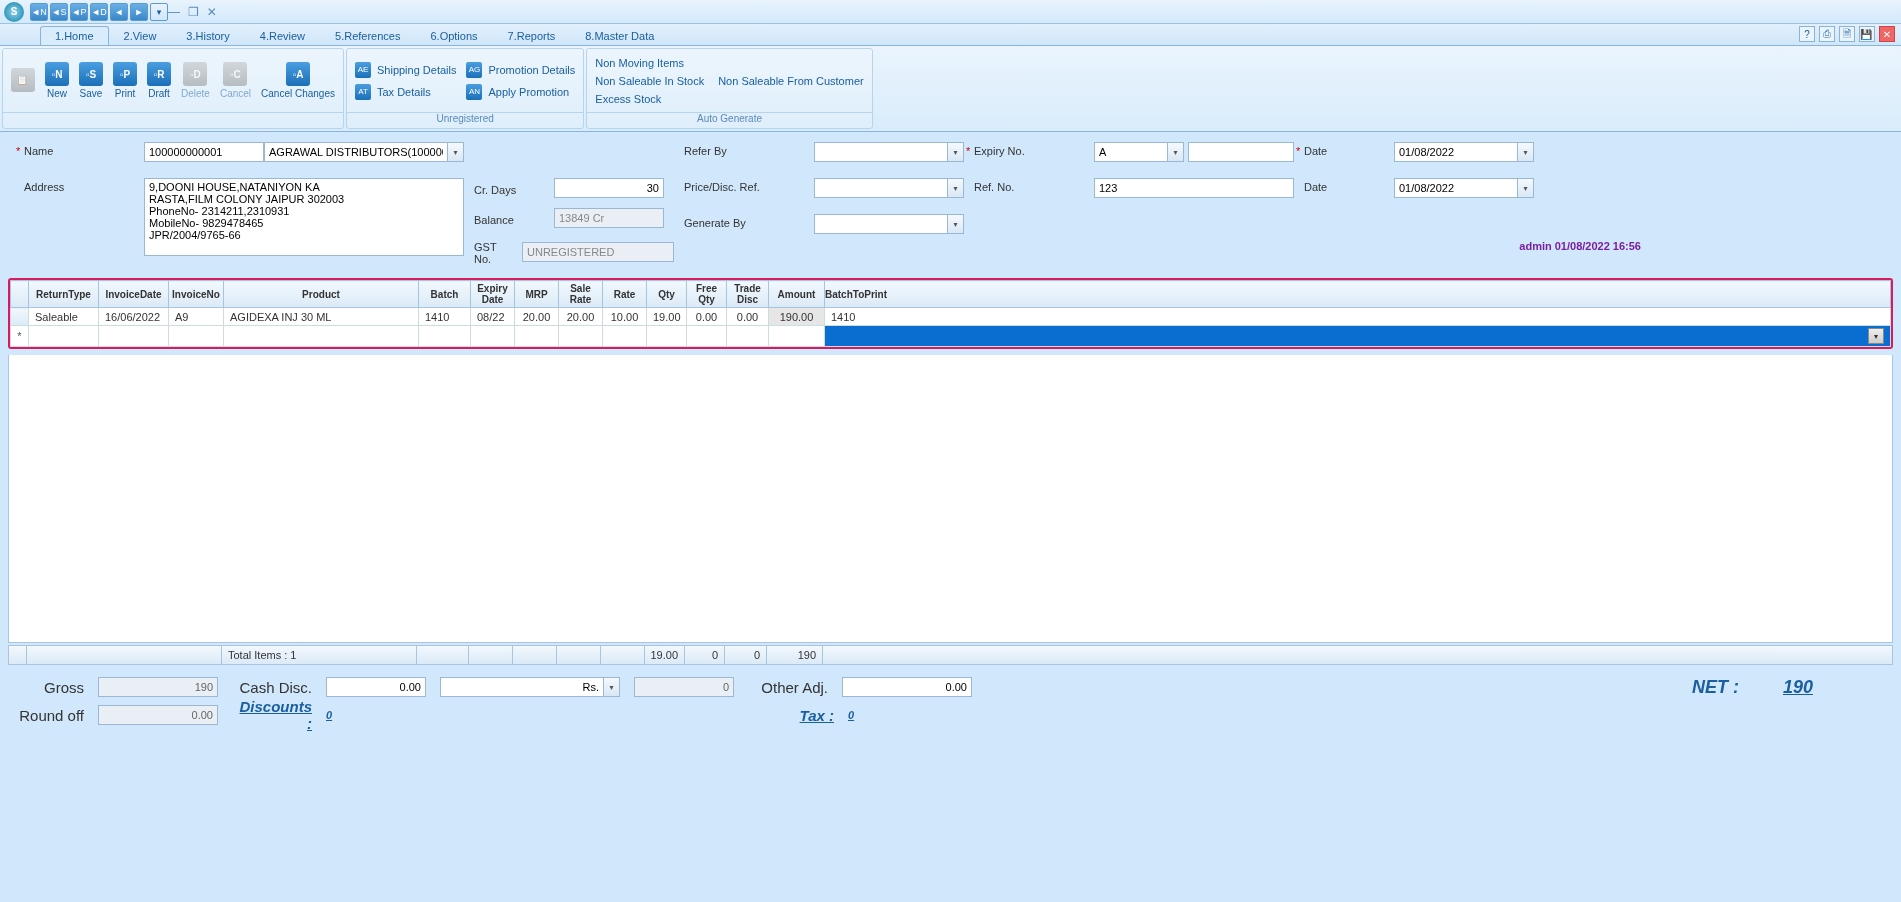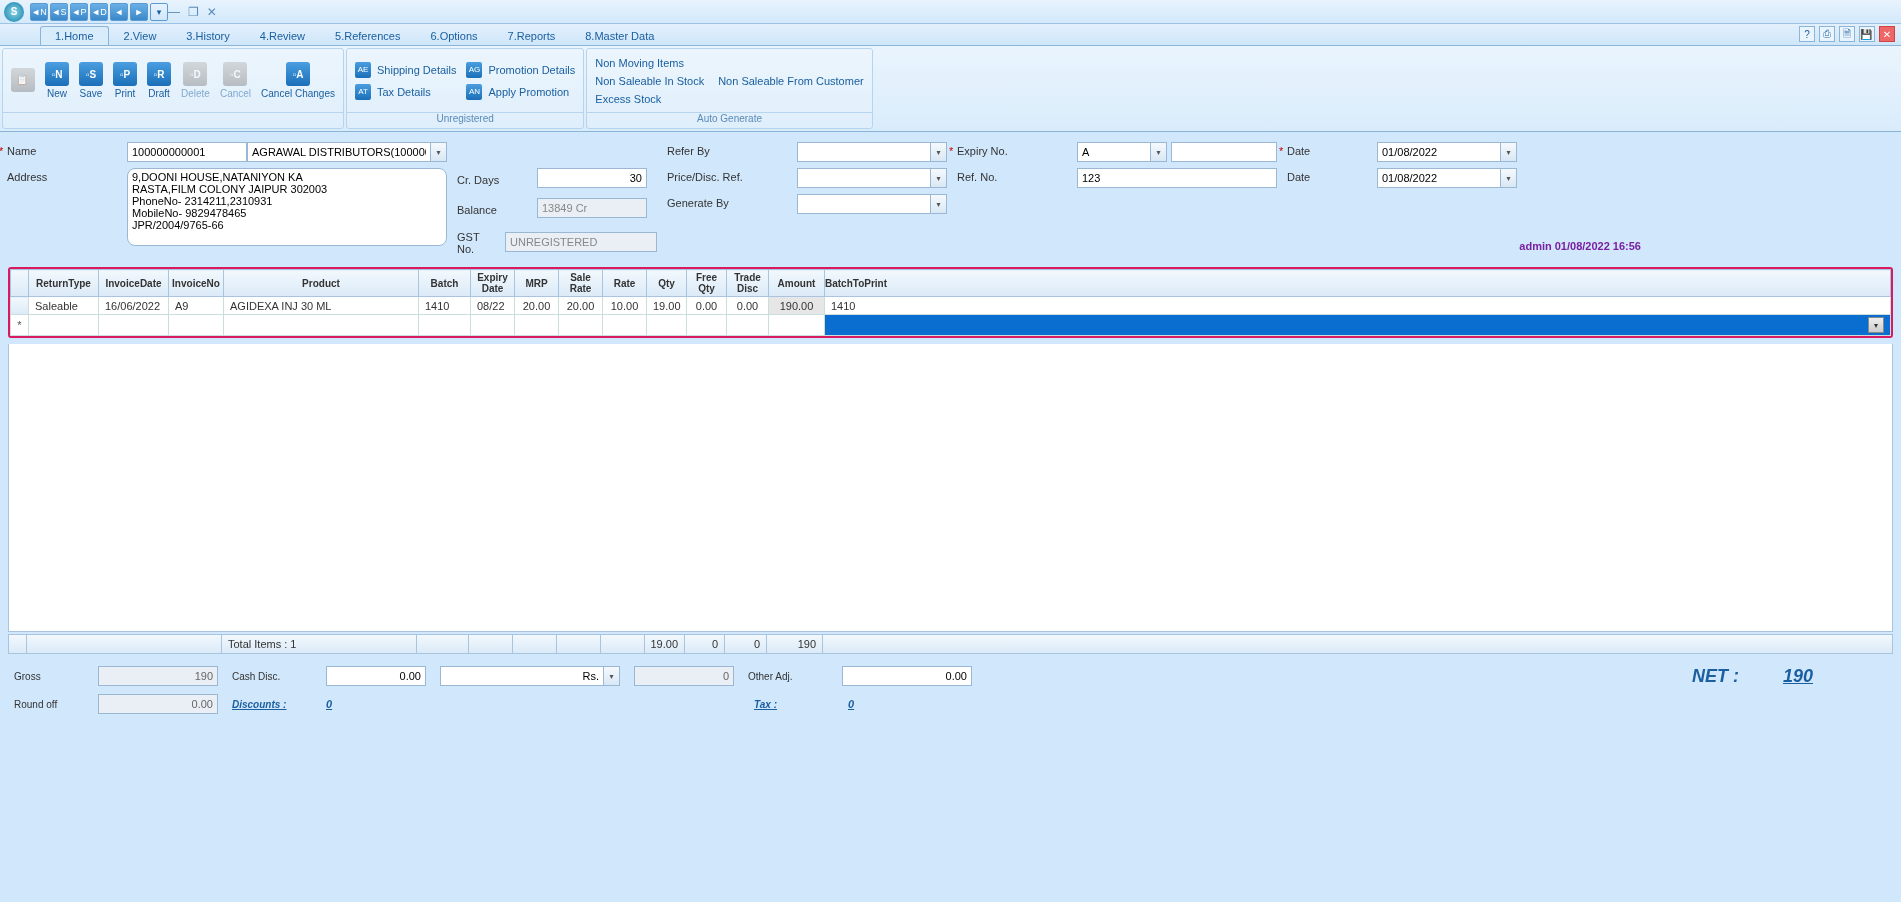--- a/index.html
+++ b/index.html
@@ -31,21 +31,21 @@
 .rb-btn .ico { width: 24px; height: 24px; border-radius: 3px; display: flex; align-items: center; justify-content: center; font-weight: bold; color: #fff; font-size: 10px; }
 .ico-blue { background: linear-gradient(#4a9ee0,#1a6fb8); }
 .ico-grey { background: linear-gradient(#bbb,#888); }
 .rb-btn.disabled { opacity: 0.5; cursor: default; }
 .rb-link-row { display: flex; align-items: center; gap: 6px; cursor: pointer; color: #1a5fa0; font-size: 11px; }
 .rb-link-row .sm-ico { width: 16px; height: 16px; background: linear-gradient(#4a9ee0,#1a6fb8); color: #fff; font-size: 8px; display: flex; align-items: center; justify-content: center; border-radius: 2px; }
 .rb-col { display: flex; flex-direction: column; gap: 6px; }
 .rb-text-link { color: #1a5fa0; cursor: pointer; font-size: 11px; }
 
 
-.form-area { padding: 10px 7px 6px; display: grid; grid-template-columns: 110px 320px 200px 120px 150px 110px 200px 80px 140px; gap: 6px 10px; align-items: start; position: relative; }
+.form-area { padding: 10px 24px 6px; display: grid; grid-template-columns: 110px 320px 200px 120px 150px 110px 200px 80px 140px; gap: 16px 10px; align-items: start; position: relative; }
 .form-area label { color: #333; font-size: 11px; padding-top: 3px; }
 .req::before { content: "*"; color: #c00; position: absolute; margin-left: -8px; }
 .form-area input, .form-area select, .form-area textarea { border: 1px solid #9ab8d4; background: #fff; font-size: 11px; padding: 2px 4px; height: 20px; width: 100%; }
 .form-area textarea { height: 78px; resize: none; }
 .form-area input[readonly] { background: #e9eff5; color: #888; }
 .combo { position: relative; display: flex; }
 .combo input { flex: 1; }
 .combo .dd { width: 16px; border: 1px solid #9ab8d4; border-left: none; background: linear-gradient(#f5f9fd,#d9e8f5); display: flex; align-items: center; justify-content: center; font-size: 8px; color: #555; cursor: pointer; }
 .admin-stamp { color: #7b1fa2; font-weight: bold; font-size: 11px; position: absolute; right: 260px; top: 108px; }
 
@@ -63,21 +63,21 @@
 
 .grid-blank { height: 288px; background: #fff; border: 1px solid #a8c4de; border-top: none; margin: 0 8px; }
 
 
 .totals-row { margin: 2px 8px 0; display: flex; background: linear-gradient(#f2f8fd,#dbeaf7); border: 1px solid #a8c4de; height: 20px; align-items: center; font-size: 11px; }
 .totals-row .cell { border-right: 1px solid #a8c4de; padding: 0 6px; height: 100%; display: flex; align-items: center; }
 
 
 .footer { padding: 8px 14px; }
 .footer-row { display: flex; align-items: center; gap: 14px; height: 28px; }
-.footer-row label { width: 70px; font-size: 10px; }
+.footer-row label { width: 70px; font-size: 15px; text-align: right; }
 .footer-row input { border: 1px solid #9ab8d4; background: #fff; font-size: 11px; padding: 2px 4px; height: 20px; text-align: right; width: 120px; }
 .footer-row input.ro { background: #e9eff5; color: #666; }
 .footer-row .spacer { flex: 1; }
 .net-label { font-size: 18px; font-style: italic; font-weight: bold; color: #1a5fa0; }
 .net-value { font-size: 18px; font-style: italic; font-weight: bold; color: #1a5fa0; text-decoration: underline; margin-left: 30px; }
 .link-i { color: #1a5fa0; font-style: italic; font-weight: bold; text-decoration: underline; cursor: pointer; }
 </style>
 </head>
 <body>
 
@@ -222,21 +222,21 @@
         </div>
     <input style="flex: 1 1 0%;">
   </div>
   <label class="req">Date</label>
   <div class="combo">
         <input value="01/08/2022" style="">
         <div class="dd">▾</div>
       </div>
 
   <label>Address</label>
-  <textarea style="grid-row: span 4; border-radius: 8px;">9,DOONI HOUSE,NATANIYON KA
+  <textarea style="grid-row: span 4;">9,DOONI HOUSE,NATANIYON KA
 RASTA,FILM COLONY JAIPUR 302003
 PhoneNo- 2314211,2310931
 MobileNo- 9829478465
 JPR/2004/9765-66</textarea>
   <div style="grid-row:span 4;display:flex;flex-direction:column;gap:10px;">
     <div style="display:flex;gap:10px;align-items:center;">
           <label style="width:70px;">Cr. Days</label>
           <input style="text-align: right; width: 110px;" value="30">
         </div>
     <div style="display:flex;gap:10px;align-items:center;">

